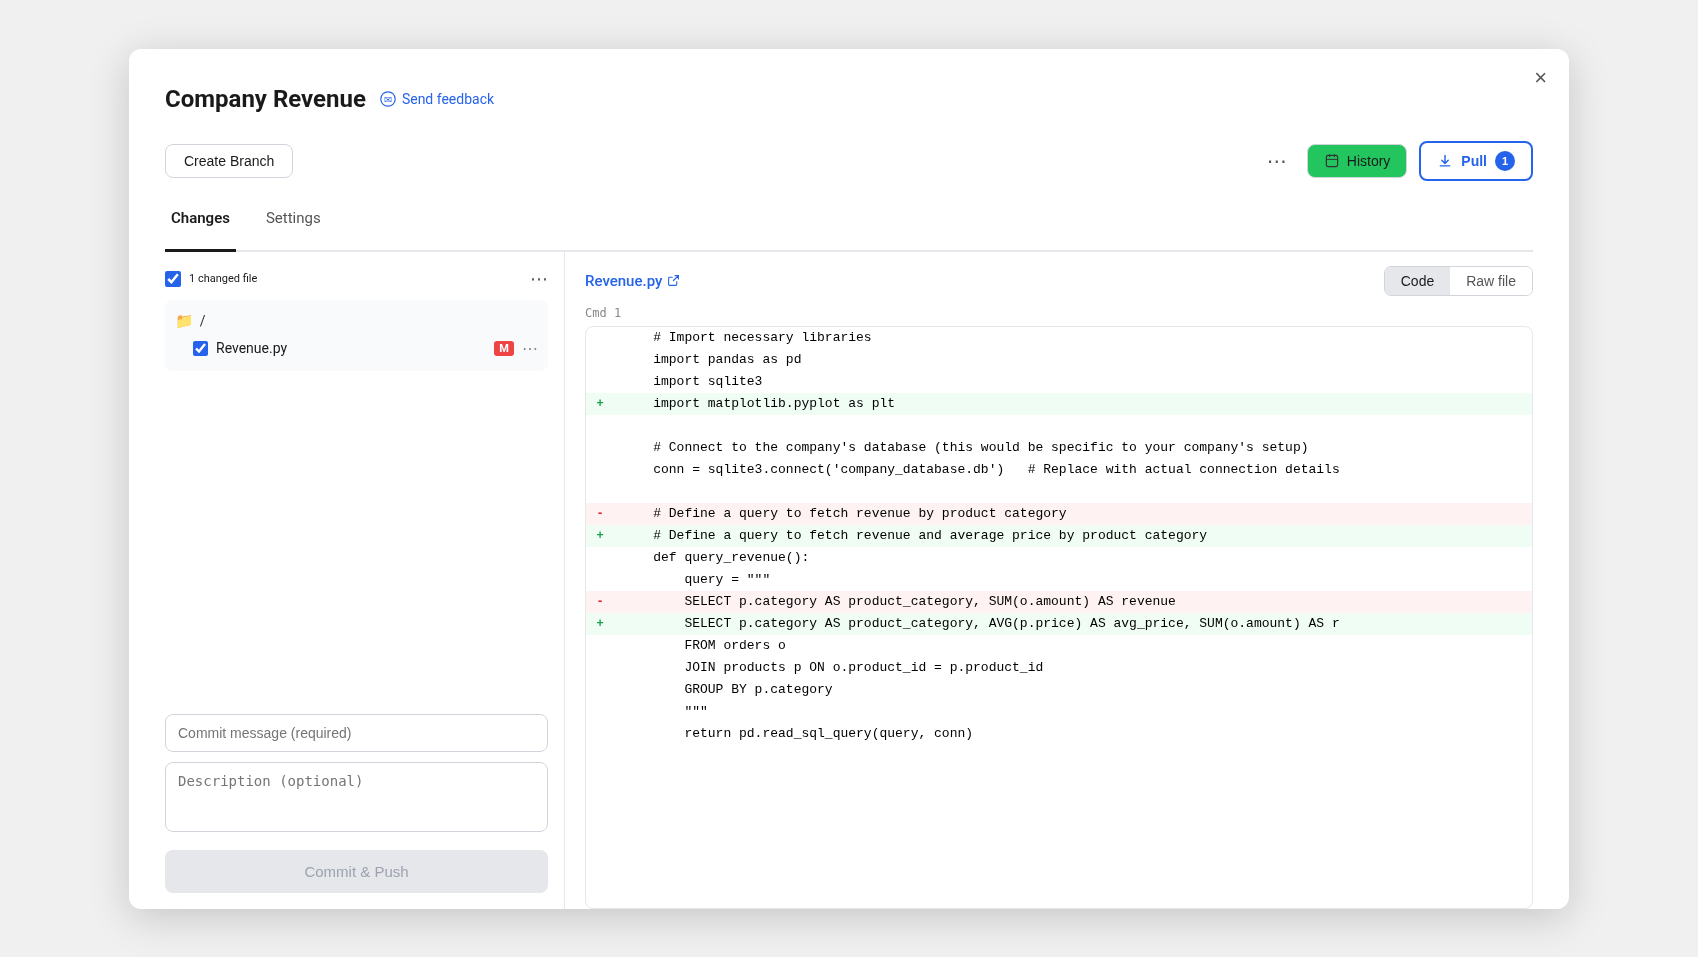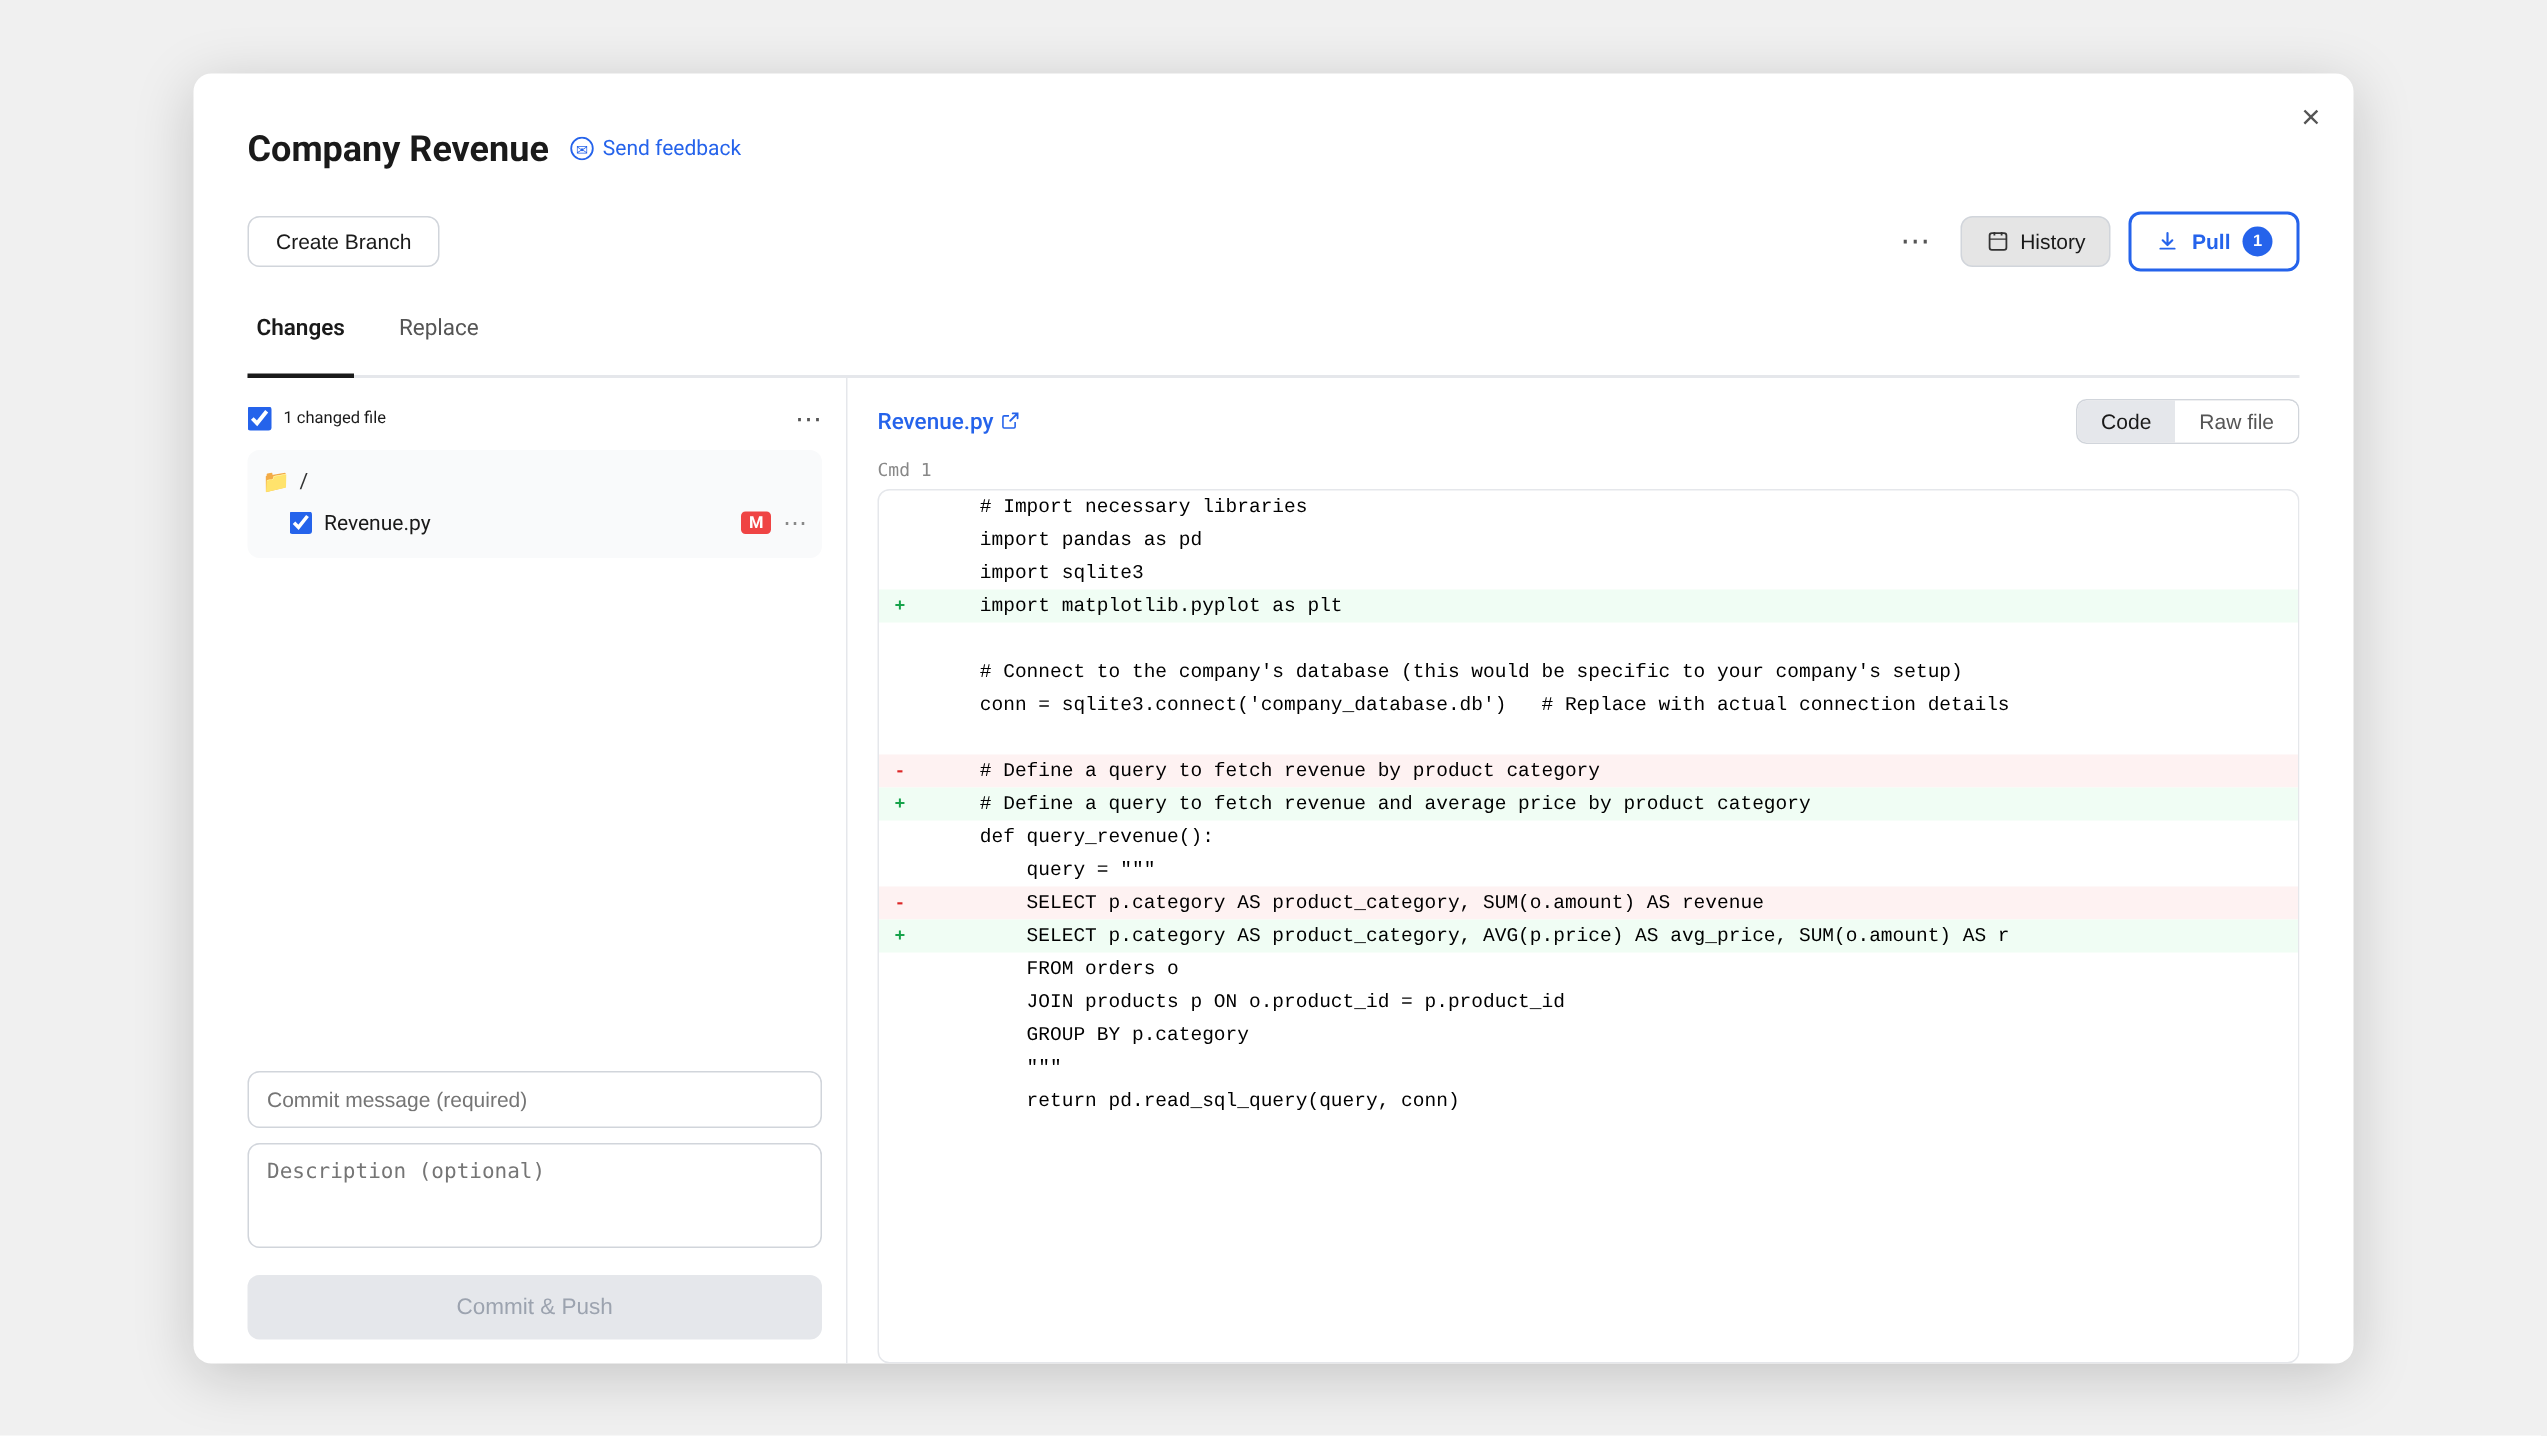--- a/index.html
+++ b/index.html
@@ -95,21 +95,21 @@
       padding: 4px 8px;
     }
     .history-btn {
       display: flex;
       align-items: center;
       gap: 7px;
       border: 1.5px solid #d1d5db;
       border-radius: 8px;
       padding: 8px 16px;
       font-size: 14px;
-      background: #e5e5e5;
+      background: #22c55e;
       cursor: pointer;
       color: #1a1a1a;
     }
     .pull-btn {
       display: flex;
       align-items: center;
       gap: 8px;
       border: 2px solid #2563eb;
       border-radius: 8px;
       padding: 8px 16px;
@@ -396,21 +396,21 @@
       <span>Pull</span>
       <span class="pull-badge">1</span>
     </button>
   </div>
 
   <div class="tabs">
     <div class="tab active">
       <span>Changes</span>
     </div>
     <div class="tab">
-      <span>Replace</span>
+      <span>Settings</span>
     </div>
   </div>
 
   <div class="main-content">
 
     <div class="left-panel">
       <div class="file-section-header">
         <input type="checkbox" class="file-section-checkbox" checked="" style="">
         <span class="changed-file-label">1 changed file</span>
         <button class="section-more">⋯</button>

